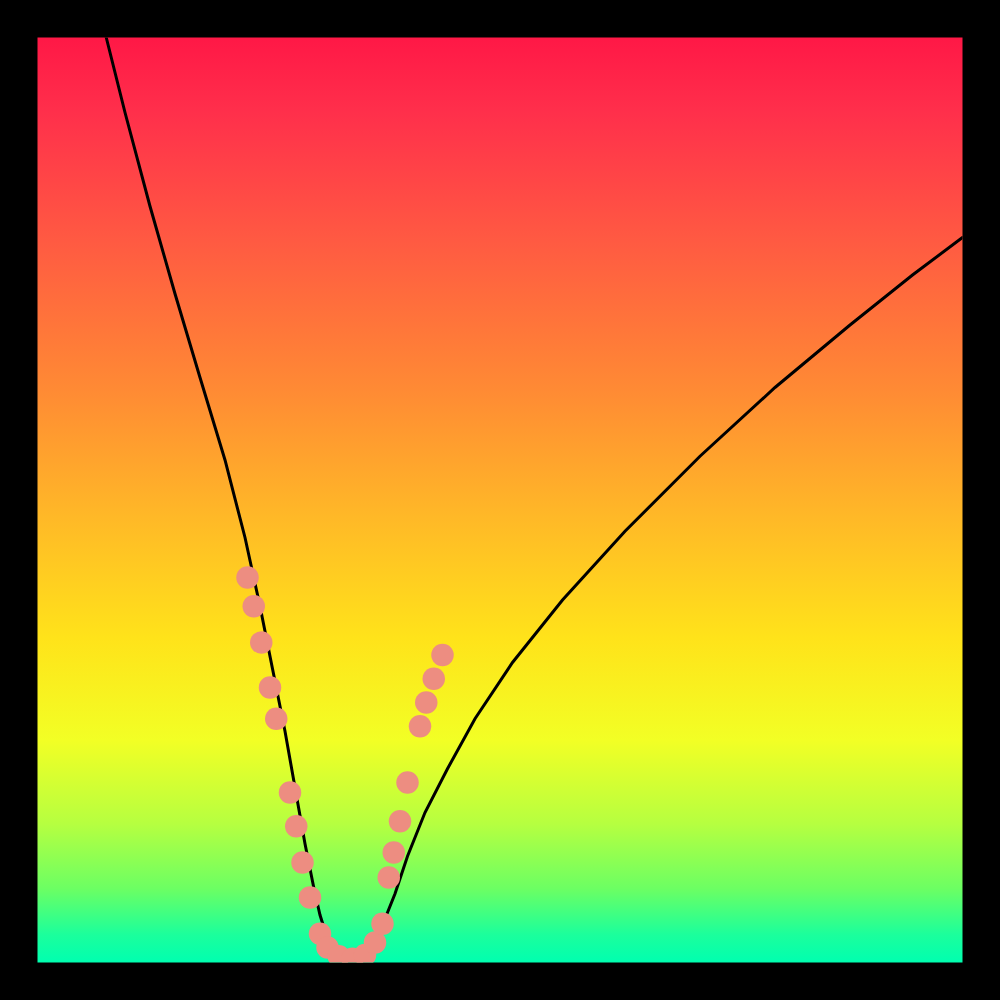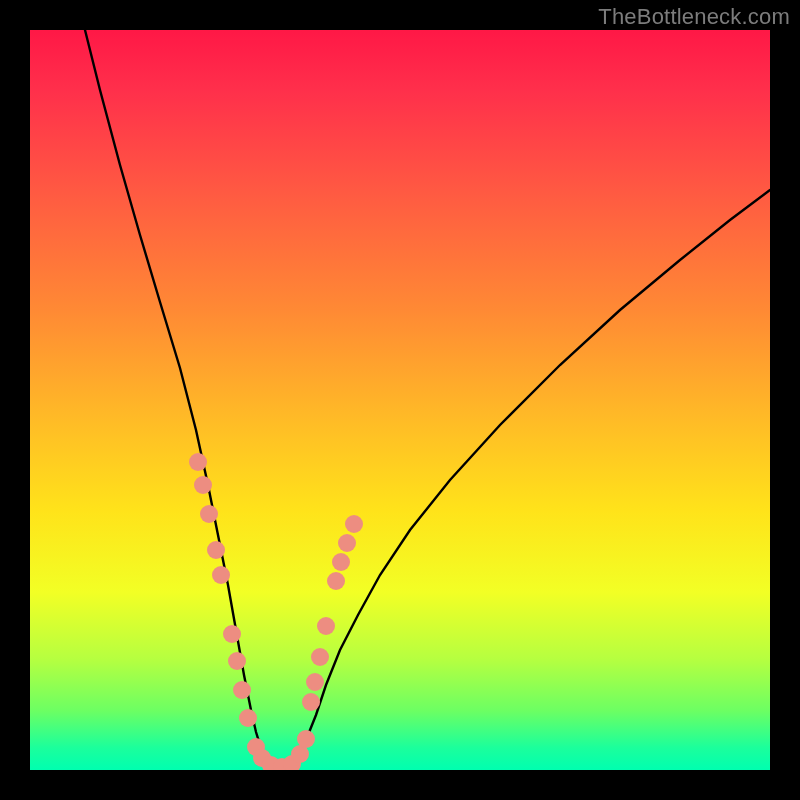--- a/index.html
+++ b/index.html
@@ -50,21 +50,20 @@
   }
   svg.curve {
     position: absolute;
     inset: 0;
   }
 </style>
 </head>
 <body>
 
 <div class="frame">
-  <div class="watermark">TheBottleneck.com</div>
 
   <div class="plot">
     <svg class="curve" viewBox="0 0 740 740" preserveAspectRatio="none">
       <g id="lines" fill="none" stroke="#000" stroke-width="2.4" stroke-linecap="round">
           <polyline points="55,0 70,60 90,135 110,205 130,272 150,338 166,400 178,455 188,505 198,555 206,600 214,645 221,680 226,702 231,718 236,730"></polyline>
           <polyline points="740,160 700,190 650,230 590,280 530,335 470,395 420,450 380,500 350,545 328,585 310,620 296,655 286,685 278,705 272,720 268,730"></polyline>
           <polyline points="236,730 242,735 250,737 258,736 264,733 268,730"></polyline>
         </g>
       <g id="dots">
           <circle cx="168" cy="432" r="9" fill="#ed8d81"></circle>

